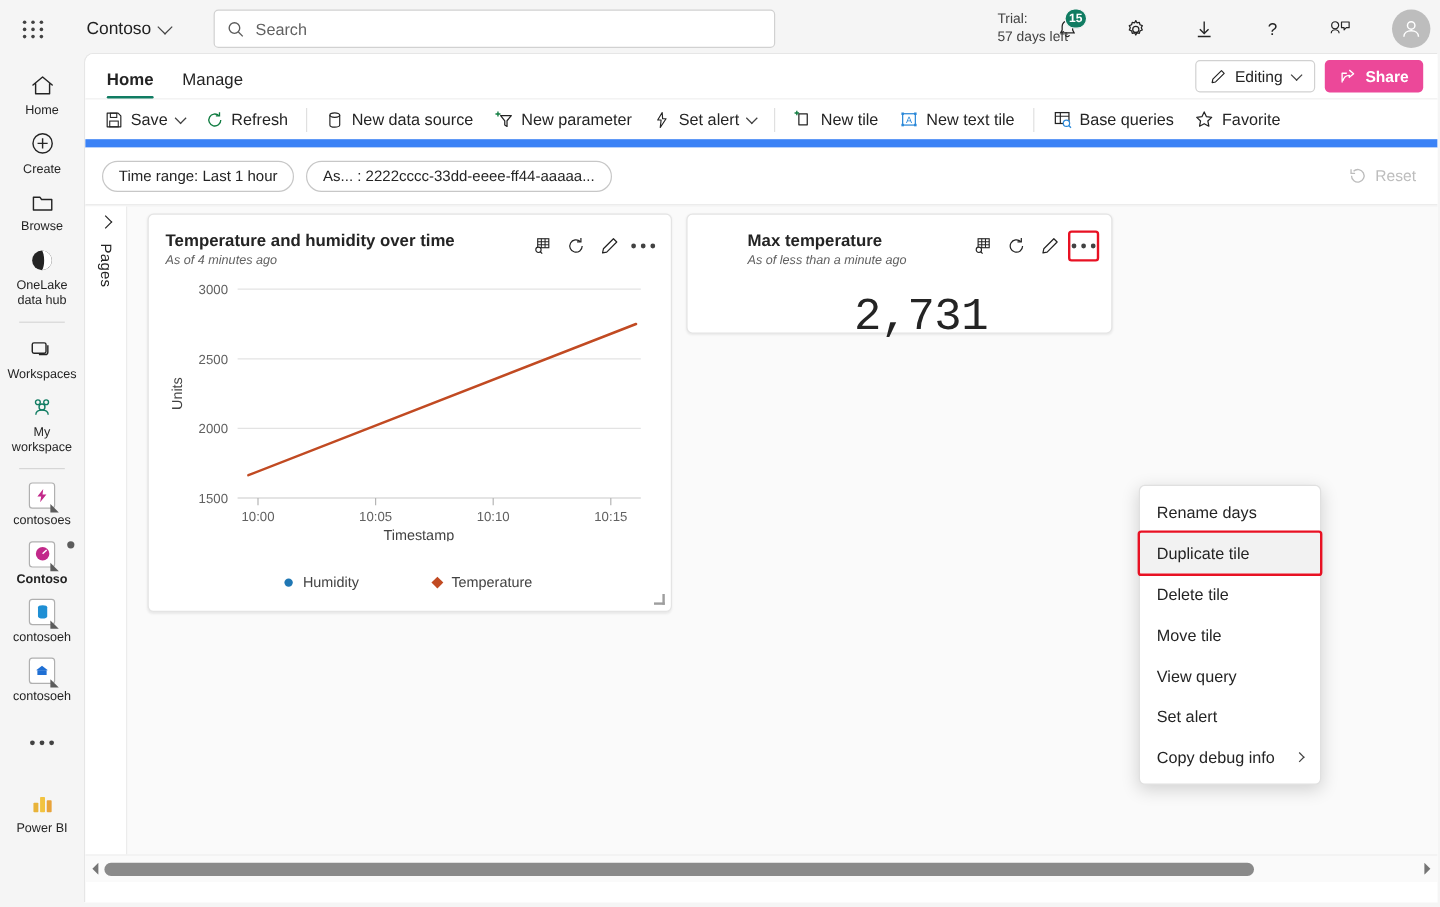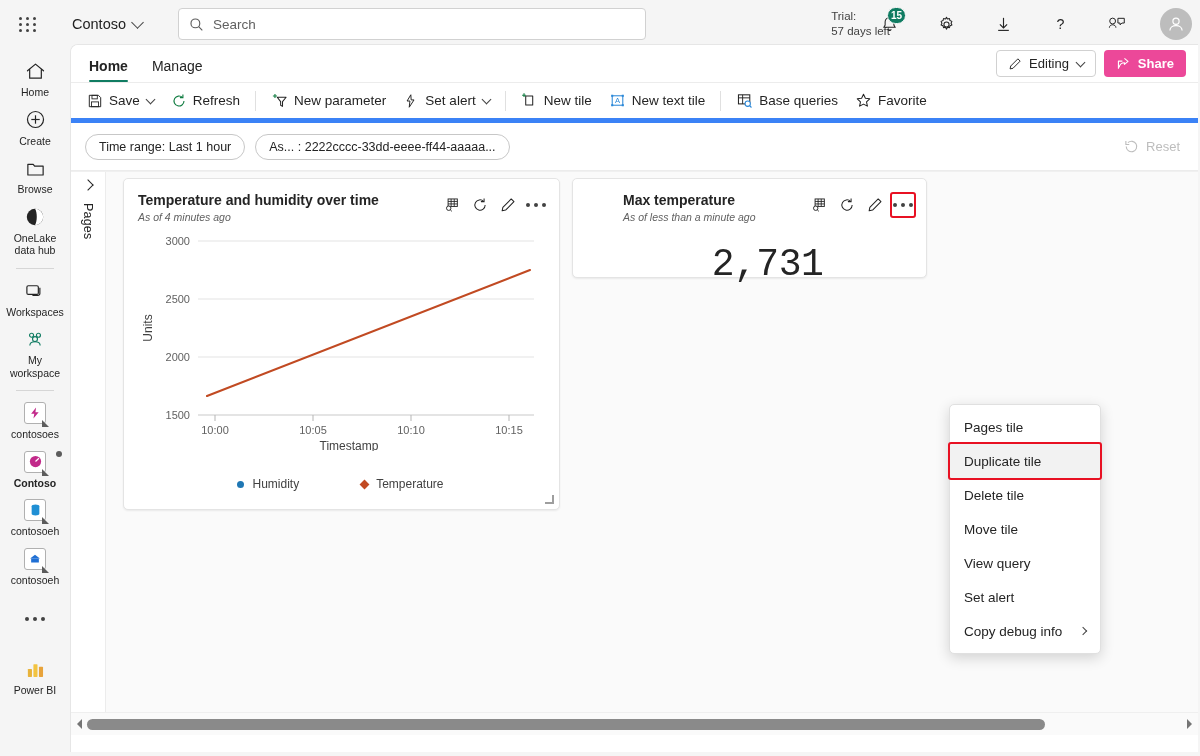--- a/index.html
+++ b/index.html
@@ -110,21 +110,21 @@
     border: 1px solid #d1d1d1; border-radius: 4px; background: #fff; font-size: 13px;
     color: #242424; cursor: pointer;
   }
   .btn-share {
     display: flex; align-items: center; gap: 7px; height: 27px; padding: 0 12px;
     border-radius: 4px; background: #ec4899; font-size: 13px; color: #fff; cursor: pointer; font-weight: 600;
   }
 
   .cmdbar {
     height: 40px; display: flex; align-items: center; padding: 0 8px; gap: 1px;
-    border-bottom: 5px solid #3b82f6; background: #fff;
+    border-bottom: 7px solid #3b82f6; background: #fff;
   }
   .cmd {
     display: flex; align-items: center; gap: 6px; height: 30px; padding: 0 8px;
     font-size: 13.5px; color: #242424; cursor: pointer; border-radius: 4px; white-space: nowrap;
   }
   .cmd-sep { width: 1px; height: 20px; background: #e0e0e0; margin: 0 6px; }
   .caret { width: 7px; height: 7px; border-right: 1.2px solid #424242; border-bottom: 1.2px solid #424242;
            transform: rotate(45deg); margin-top: -3px; margin-left: 1px; }
 
   .filterbar {
@@ -472,20 +472,27 @@
         <svg width="16" height="16" viewBox="0 0 18 18">
           <path d="M14.6 9a5.6 5.6 0 1 1-1.7-4" fill="none" stroke="#107c41" stroke-width="1.25"></path>
           <path d="M13.4 1.8v3.4h-3.4" fill="none" stroke="#107c41" stroke-width="1.25"></path>
           <path d="M3.4 9a5.6 5.6 0 0 0 1.7 4" fill="none" stroke="#107c41" stroke-width="1.25" opacity="0"></path>
         </svg>
         <span>Refresh</span>
       </div>
 
       <div class="cmd-sep"></div>
 
+      <div class="cmd">
+        <svg width="16" height="16" viewBox="0 0 18 18">
+          <ellipse cx="9" cy="4.4" rx="4.6" ry="2.1" fill="none" stroke="#242424" stroke-width="1.1"></ellipse>
+          <path d="M4.4 4.4v9.2c0 1.2 2.1 2.1 4.6 2.1s4.6-.9 4.6-2.1V4.4" fill="none" stroke="#242424" stroke-width="1.1"></path>
+        </svg>
+        <span>New data source</span>
+      </div>
 
       <div class="cmd">
         <svg width="17" height="17" viewBox="0 0 18 18">
           <path d="M6.6 5.6h9.4l-3.8 4.6v5l-2-1.2v-3.8z" fill="none" stroke="#242424" stroke-width="1.1" stroke-linejoin="round"></path>
           <line x1="4.2" y1="2" x2="4.2" y2="6.4" stroke="#107c41" stroke-width="1.2"></line>
           <line x1="2" y1="4.2" x2="6.4" y2="4.2" stroke="#107c41" stroke-width="1.2"></line>
         </svg>
         <span>New parameter</span>
       </div>
 
@@ -676,21 +683,21 @@
                   <i></i>
                   <i></i>
                 </span>
             </div>
           </div>
         </div>
         <div class="kpi-val">2,731</div>
       </div>
 
       <div class="ctxmenu">
-        <div class="ctxitem">Pages tile</div>
+        <div class="ctxitem">Rename days</div>
         <div class="ctxitem hl">Duplicate tile</div>
         <div class="ctxitem">Delete tile</div>
         <div class="ctxitem">Move tile</div>
         <div class="ctxitem">View query</div>
         <div class="ctxitem">Set alert</div>
         <div class="ctxitem">
           <span>Copy debug info</span>
           <span class="ctx-chev"></span>
         </div>
       </div>

